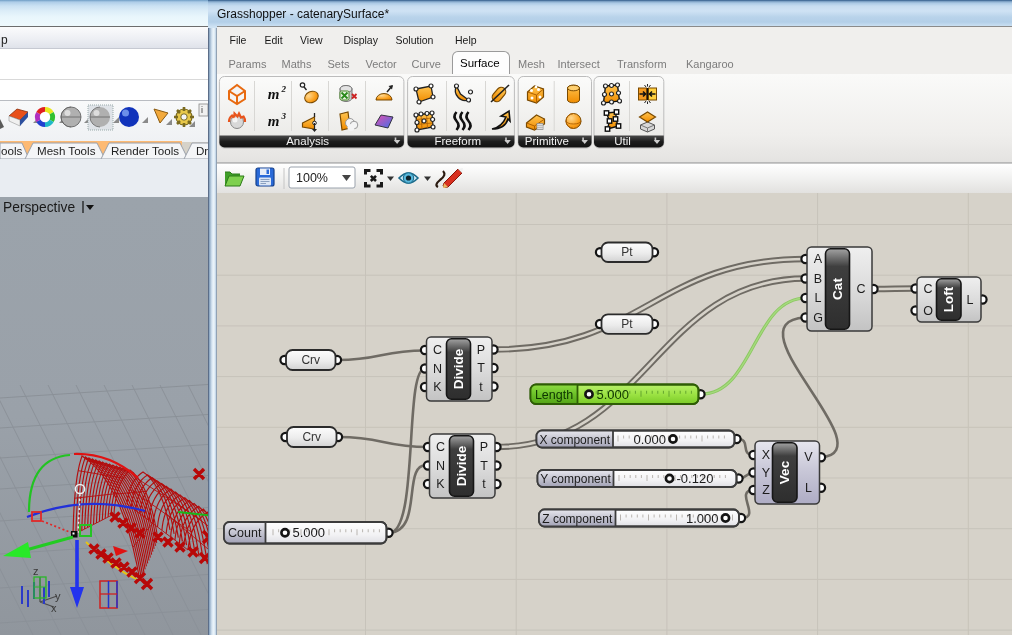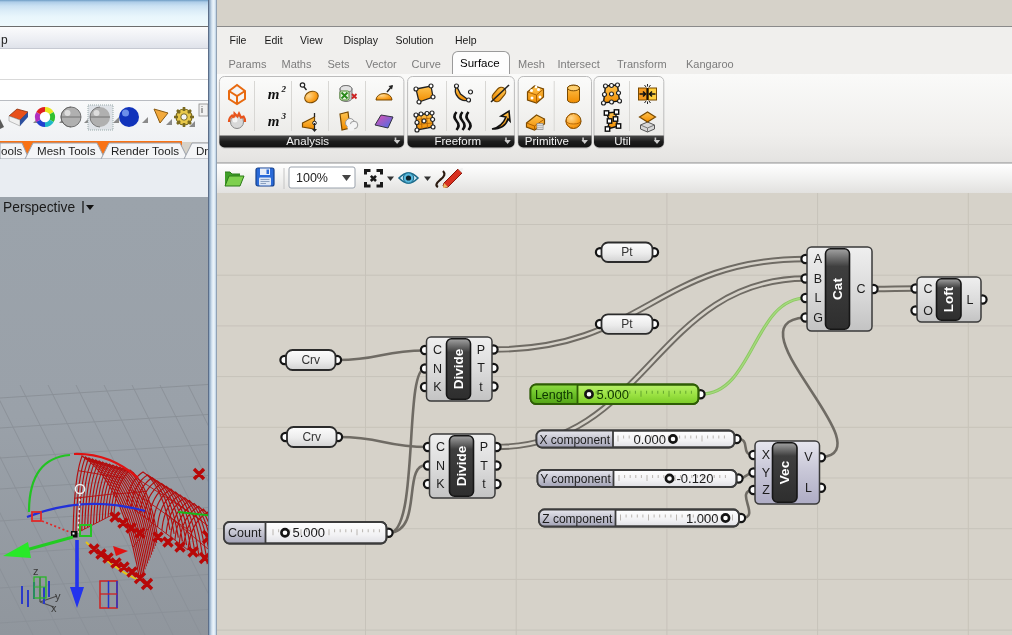--- a/index.html
+++ b/index.html
@@ -75,21 +75,21 @@
           <path d="M11 1 L11 5 M11 17 L11 21 M1 11 L5 11 M17 11 L21 11 M4 4 L7 7 M15 15 L18 18 M18 4 L15 7 M7 15 L4 18"></path>
         </g>
         <circle cx="11" cy="11" r="3.2" fill="#f4f4f4" stroke="#7a6a20" stroke-width="1"></circle>
         <path d="M16 21 l6 0 l0 -6 Z" fill="#8a8a8a"></path>
       </g>
       <rect x="199" y="3" width="9" height="12" fill="#f0f0f0" stroke="#888" stroke-width="0.8"></rect>
       <text x="201" y="12" font-size="9" fill="#333">i</text>
     </svg>
   </div>
 
-  <div class="abs" style="left:0;top:141px;width:182px;height:18px;background:#f97316;">
+  <div class="abs" style="left:0;top:141px;width:182px;height:18px;background:#fdba74;">
     <svg width="208" height="18" viewBox="0 0 208 18">
       <path d="M0 18 L0 2 L22 2 L29 18 Z" fill="#f4f5f7" stroke="#9aa0aa" stroke-width="1"></path>
       <path d="M25 18 L33 2 L97 2 L105 18 Z" fill="#f4f5f7" stroke="#9aa0aa" stroke-width="1"></path>
       <path d="M101 18 L109 2 L180 2 L188 18 Z" fill="#f4f5f7" stroke="#9aa0aa" stroke-width="1"></path>
       <path d="M184 18 L192 2 L230 2 L230 18 Z" fill="#f4f5f7" stroke="#9aa0aa" stroke-width="1"></path>
       <text x="1" y="13.5" font-size="11.6" fill="#222">ools</text>
       <text x="37" y="13.5" font-size="11.6" fill="#222">Mesh Tools</text>
       <text x="111" y="13.5" font-size="11.6" fill="#222">Render Tools</text>
       <text x="196" y="13.5" font-size="11.6" fill="#222">Dra</text>
     </svg>
@@ -138,20 +138,23 @@
         <path d="M108.5 581 V608 M117 581 V608" stroke="#2233cc" stroke-width="1.5"></path>
         <path d="M100 594 H117" stroke="#d02020" stroke-width="1.3"></path>
       </g>
     <text x="3" y="212" font-size="13.8" fill="#1a1a1a">Perspective</text>
     <path d="M83 201 L83 213" stroke="#111" stroke-width="1.2"></path>
     <path d="M86 205 l8 0 l-4 5 Z" fill="#111"></path>
   </svg>
 
   <div class="abs" style="left:208px;top:0;width:9px;height:635px;background:linear-gradient(90deg,#42506b 0,#8fa9c4 1.5px,#d9e7f3 4px,#eef6fb 6px,#b9cfe4 8px,#6b7583 9px);"></div>
 
+  <div class="abs" style="left:208px;top:0;width:804px;height:27px;background:linear-gradient(180deg,#6e94ba 0,#a9c8e4 2px,#c6dcf0 5px,#cfe2f4 10px,#b9d3ea 16px,#b3cfe8 21px,#cfe3f4 26px);border-top:1px solid #48719c;">
+    <span style="position:absolute;left:9px;top:6px;font-size:12px;color:#101010;">Grasshopper - catenarySurface*</span>
+  </div>
 
   <div class="abs" style="left:217px;top:26px;width:795px;height:1px;background:#8a8a8a;"></div>
 
   <div class="abs" style="left:217px;top:27px;width:795px;height:23px;background:#f0efed;color:#1a1a1a;font-size:10.5px;">
     <span style="position:absolute;left:12.5px;top:7px;">File</span>
     <span style="position:absolute;left:47.5px;top:7px;">Edit</span>
     <span style="position:absolute;left:83px;top:7px;">View</span>
     <span style="position:absolute;left:126.5px;top:7px;">Display</span>
     <span style="position:absolute;left:178.5px;top:7px;">Solution</span>
     <span style="position:absolute;left:238px;top:7px;">Help</span>

